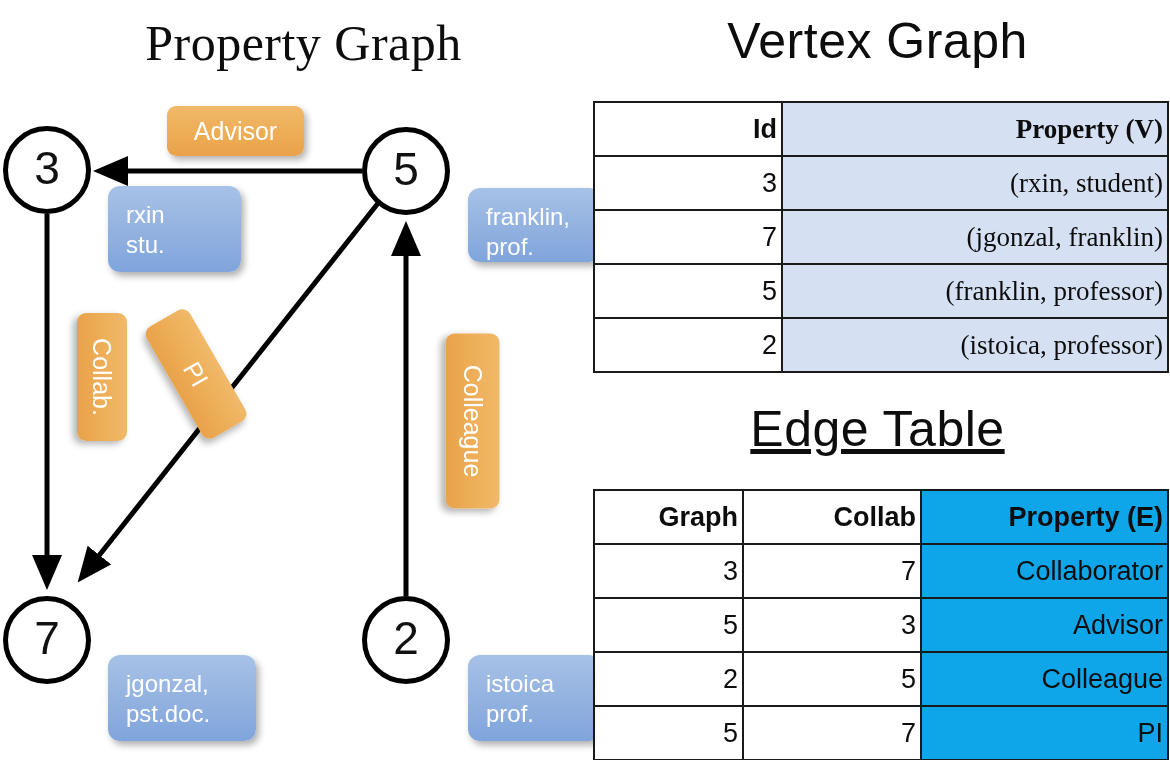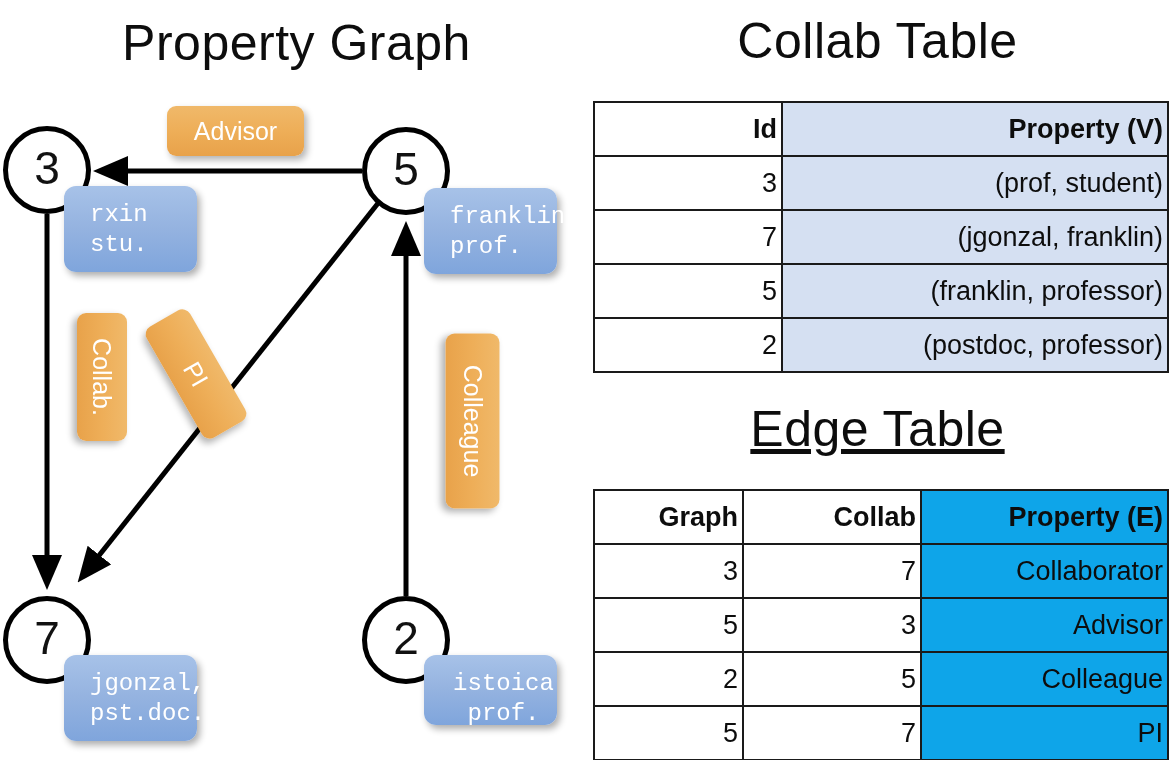--- a/index.html
+++ b/index.html
@@ -20,21 +20,21 @@
   .title {
     position: absolute;
     font-family: "Liberation Sans", sans-serif;
     font-weight: 300;
     font-size: 50px;
     letter-spacing: 0.5px;
     color: #0d0d0d;
     white-space: nowrap;
     text-align: center;
   }
-  #title-property-graph { left: 4px;   top: 14px;  width: 585px; }
+  #title-property-graph { left: 11px;   top: 14px;  width: 585px; font-family: Liberation Serif, serif; }
   #title-vertex-table   { left: 585px; top: 12px;  width: 585px; }
   #title-edge-table     { left: 585px; top: 400px; width: 585px; text-decoration: underline; }
 
   
   #graph-panel {
     position: absolute;
     left: 0; top: 0;
     width: 585px; height: 760px;
   }
   #graph-svg {
@@ -70,32 +70,33 @@
   #node-7 { left: 3px;   top: 596px; }
   #node-2 { left: 362px; top: 596px; }
 
   
   .prop-box {
     position: absolute;
     border-radius: 12px;
     background: linear-gradient(to bottom, #a7c2e8 0%, #95b3e0 48%, #7fa5dc 100%);
     box-shadow: 3px 4px 7px rgba(0,0,0,0.32);
     color: #ffffff;
-    font-family: Liberation Mono, monospace;
+    font-family: Liberation Sans, sans-serif;
     font-weight: 400;
     font-size: 24px;
     line-height: 30px;
-    padding: 14px 0 0 26px;
+    padding: 14px 0 0 18px;
     box-sizing: border-box;
     white-space: pre-line;
+    margin-left: 44px;
   }
   #prop-rxin     { left: 64px;  top: 186px; width: 133px; height: 86px; }
-  #prop-franklin { left: 424px; top: 188px; width: 133px; height: 86px; }
-  #prop-jgonzal  { left: 64px;  top: 655px; width: 133px; height: 86px; }
-  #prop-istoica  { left: 424px; top: 655px; width: 133px; height: 70px; text-align: center; }
+  #prop-franklin { left: 424px; top: 188px; width: 133px; height: 74px; }
+  #prop-jgonzal  { left: 64px;  top: 655px; width: 148px; height: 86px; }
+  #prop-istoica  { left: 424px; top: 655px; width: 133px; height: 86px; }
 
   
   .edge-label {
     position: absolute;
     border-radius: 9px;
     background: linear-gradient(to bottom, #f0b96a 0%, #eeae58 50%, #e8a24a 100%);
     box-shadow: 3px 4px 7px rgba(0,0,0,0.30);
     color: #ffffff;
     font-family: "Liberation Sans", sans-serif;
     font-weight: 400;
@@ -140,38 +141,38 @@
     font-weight: 400;
     font-size: 27px;
     color: #0d0d0d;
     padding: 0 4px;
     background: #ffffff;
   }
   .data-table th {
     font-weight: 700;
     font-size: 27px;
   }
-  td.cell-blue, th.cell-blue { background: #d5e0f2; }
+  td.cell-blue, th.cell-blue { background: #d5e0f2; font-family: Liberation Serif, serif; }
   td.cell-orange, th.cell-orange { background: #0ea5e9; }
 
   #vertex-table { left: 593px; top: 101px; width: 574px; }
   #vertex-table col.c-id   { width: 188px; }
   #vertex-table col.c-prop { width: 386px; }
 
   #edge-table { left: 593px; top: 489px; width: 574px; }
   #edge-table col.c-src  { width: 149px; }
   #edge-table col.c-dst  { width: 178px; }
   #edge-table col.c-prop { width: 247px; }
 </style>
 </head>
 <body>
 
 <div class="title" id="title-property-graph">Property Graph</div>
 
-<div class="title" id="title-vertex-table">Collab Table</div>
+<div class="title" id="title-vertex-table">Vertex Graph</div>
 
 <div class="title" id="title-edge-table">Edge Table</div>
 
 <div id="graph-panel">
 
   <svg id="graph-svg" viewBox="0 0 585 760">
     <defs>
       <marker id="arrowhead" markerWidth="7" markerHeight="7" refX="5.6" refY="3" orient="auto" markerUnits="strokeWidth">
         <path d="M0,0 L7,3 L0,6 z" fill="#000000"></path>
       </marker>
@@ -221,33 +222,33 @@
     </colgroup>
   <thead>
     <tr>
       <th>Id</th>
       <th class="cell-blue">Property (V)</th>
     </tr>
   </thead>
   <tbody>
     <tr>
       <td>3</td>
-      <td class="cell-blue">(prof, student)</td>
+      <td class="cell-blue">(rxin, student)</td>
     </tr>
     <tr>
       <td>7</td>
       <td class="cell-blue">(jgonzal, franklin)</td>
     </tr>
     <tr>
       <td>5</td>
       <td class="cell-blue">(franklin, professor)</td>
     </tr>
     <tr>
       <td>2</td>
-      <td class="cell-blue">(postdoc, professor)</td>
+      <td class="cell-blue">(istoica, professor)</td>
     </tr>
   </tbody>
 </table>
 
 <table class="data-table" id="edge-table">
   <colgroup>
       <col class="c-src">
       <col class="c-dst">
       <col class="c-prop">
     </colgroup>

